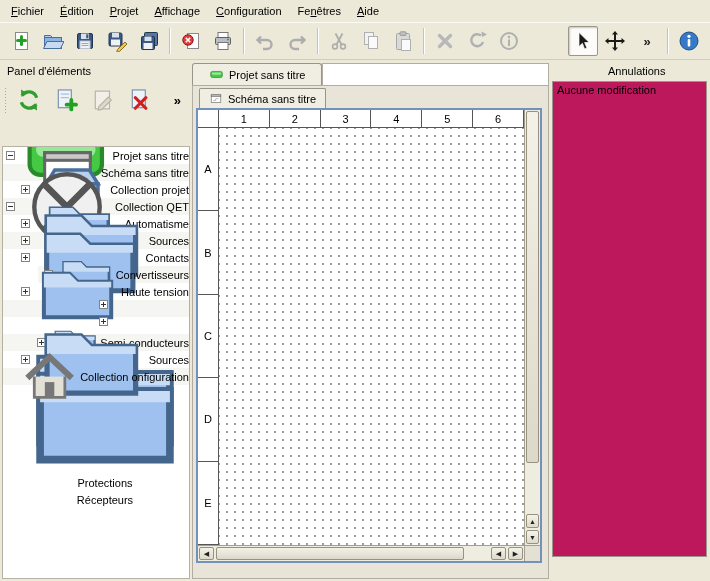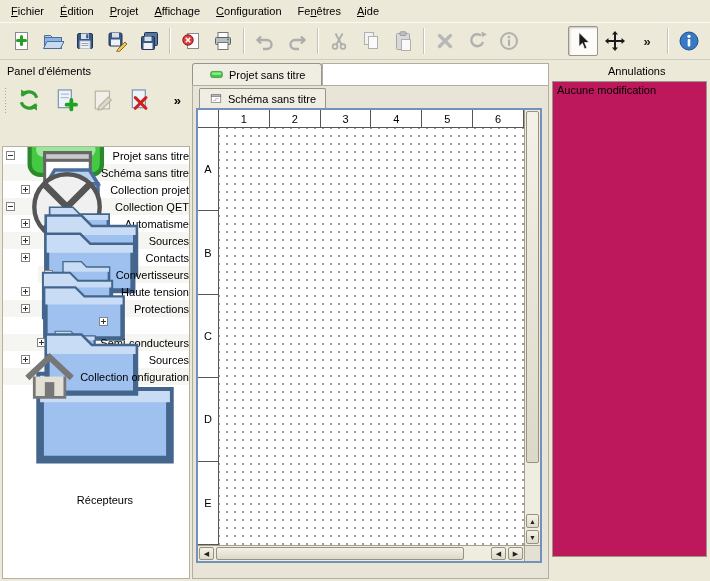--- a/index.html
+++ b/index.html
@@ -474,21 +474,21 @@
             </svg>
           </span>
           <span class="icon">
             <svg viewBox="0 0 22 22">
               <path d="M2.5 6.5h6.5l2 2h8.5v9h-17z" fill="#9ec1ef" stroke="#44658c"></path>
               <path d="M2.5 6.5h6.5l2 2h8.5v1.5h-17z" fill="#c8dcf5"></path>
             </svg>
           </span>
           <span class="tlabel">Haute tension</span>
         </div>
-        <div class="tree-row alt" style="padding-left: 18px;">
+        <div class="tree-row alt" style="padding-left: 18px; flex-direction: column;">
           <span class="expander">
             <svg viewBox="0 0 9 9">
               <rect x="0.5" y="0.5" width="8" height="8" fill="#fff" stroke="#848484"></rect>
               <path d="M2 4.5h5M4.5 2v5" stroke="#333"></path>
             </svg>
           </span>
           <span class="icon">
             <svg viewBox="0 0 22 22">
               <path d="M2.5 6.5h6.5l2 2h8.5v9h-17z" fill="#9ec1ef" stroke="#44658c"></path>
               <path d="M2.5 6.5h6.5l2 2h8.5v1.5h-17z" fill="#c8dcf5"></path>

